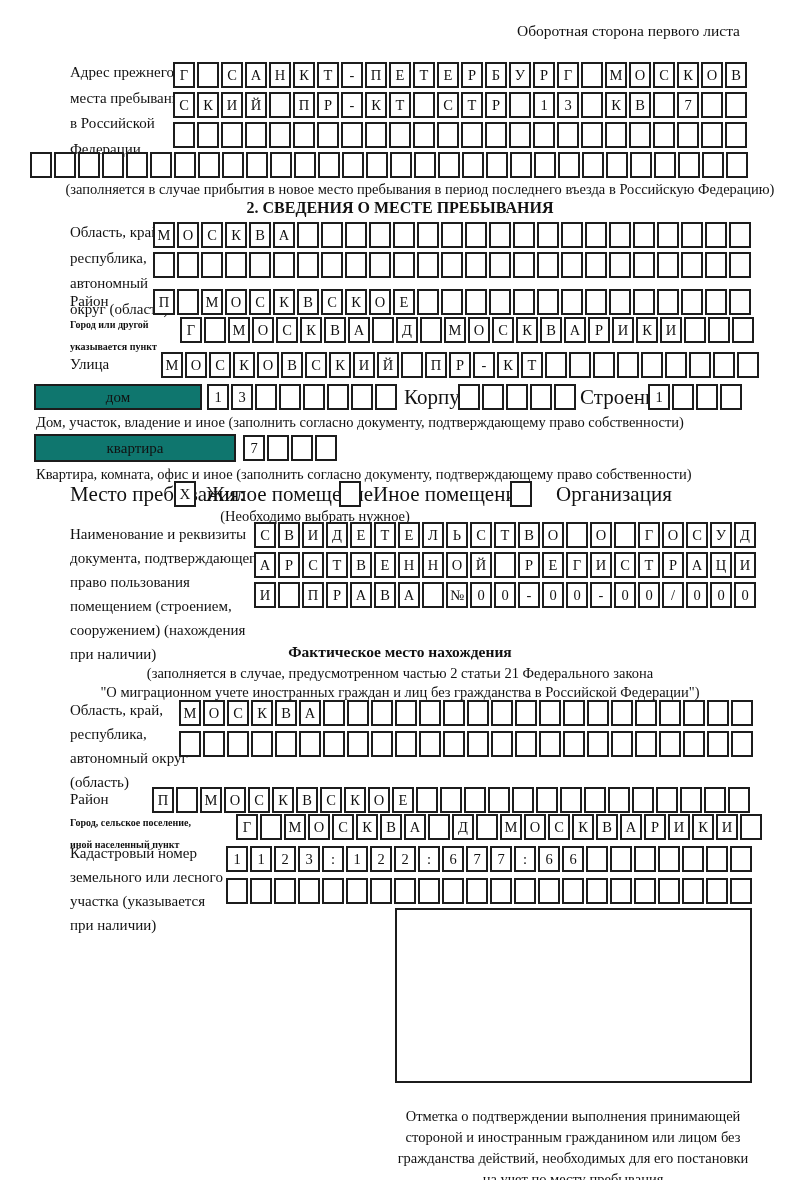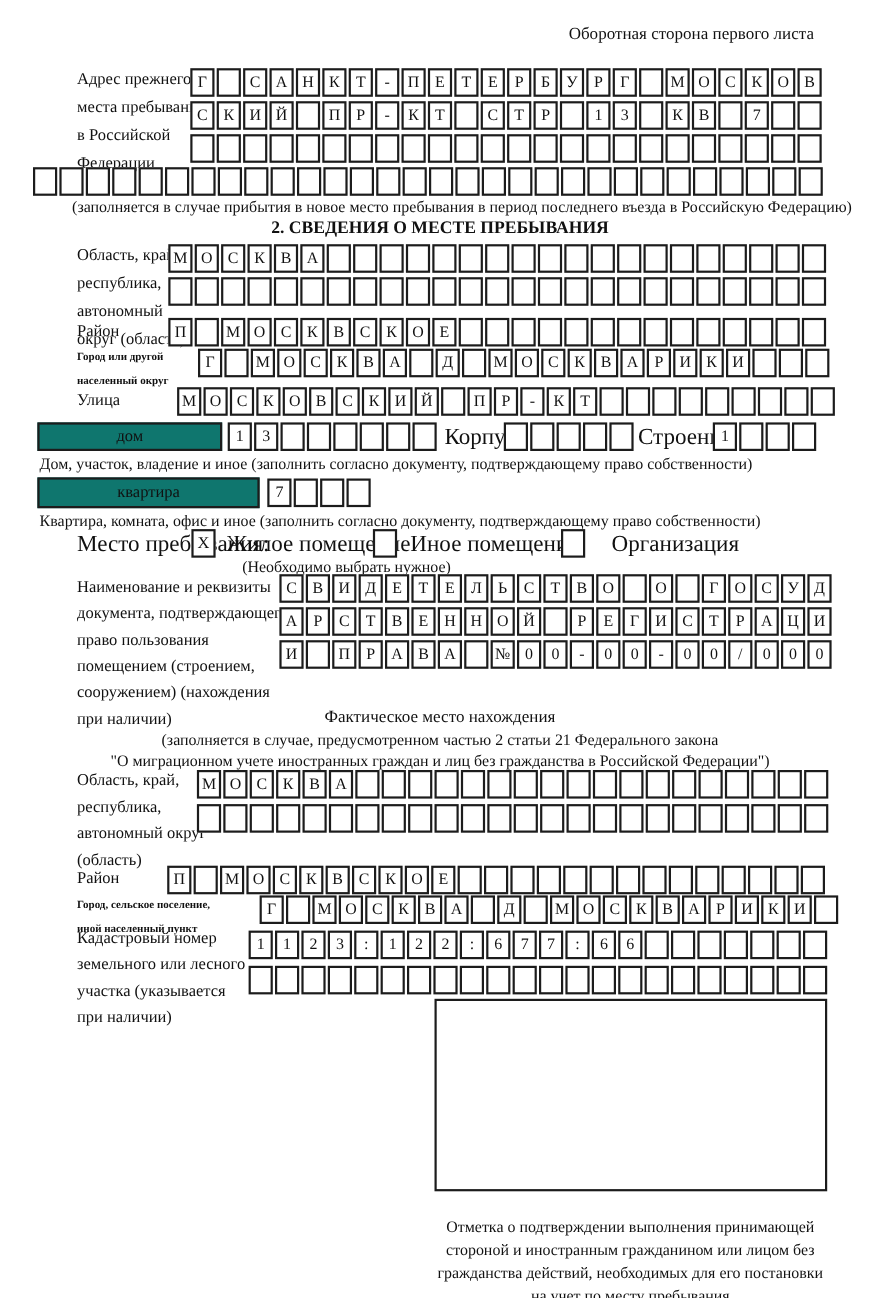--- a/index.html
+++ b/index.html
@@ -7,21 +7,21 @@
     position:relative;width:800px;height:1180px;background:#ffffff;
     font-family:"Liberation Serif","DejaVu Serif",serif;color:#111;overflow:hidden;
   }
   .abs{position:absolute;}
   .center{left:0;right:0;text-align:center;}
   .label{font-size:15px;line-height:25.5px;}
   .label-tight{font-size:10px;line-height:21.5px;font-weight:bold;}
   .label-k{font-size:15px;line-height:24px;}
   .note{font-size:14.5px;}
   .title{font-size:16px;font-weight:bold;}
-  .title2{font-size:15.5px;font-weight:normal;}
+  .title2{font-size:15.5px;font-weight:bold;}
   .cellrow{display:flex;gap:2px;}
   .cell{
     box-sizing:border-box;flex:0 0 22px;width:22px;height:26px;
     border:2px solid #1c1c1c;display:flex;align-items:center;justify-content:center;
     font-size:14.5px;background:#fff;
   }
   .wbox{
     box-sizing:border-box;border:2px solid #1c1c1c;height:26px;
     display:flex;align-items:center;justify-content:center;font-size:15px;background:#0f766e;
   }
@@ -246,21 +246,21 @@
       <div class="cell"></div>
       <div class="cell"></div>
       <div class="cell"></div>
       <div class="cell"></div>
       <div class="cell"></div>
       <div class="cell"></div>
     </div>
 
   <div class="abs label-tight" style="left:70px;top:314px;">
       <div class="tline">Город или другой</div>
-      <div class="tline">населенный округ</div>
+      <div class="tline">указывается пункт</div>
     </div>
   <div class="abs cellrow" style="left:180px;top:317px;">
       <div class="cell">Г</div>
       <div class="cell"></div>
       <div class="cell">М</div>
       <div class="cell">О</div>
       <div class="cell">С</div>
       <div class="cell">К</div>
       <div class="cell">В</div>
       <div class="cell">А</div>

